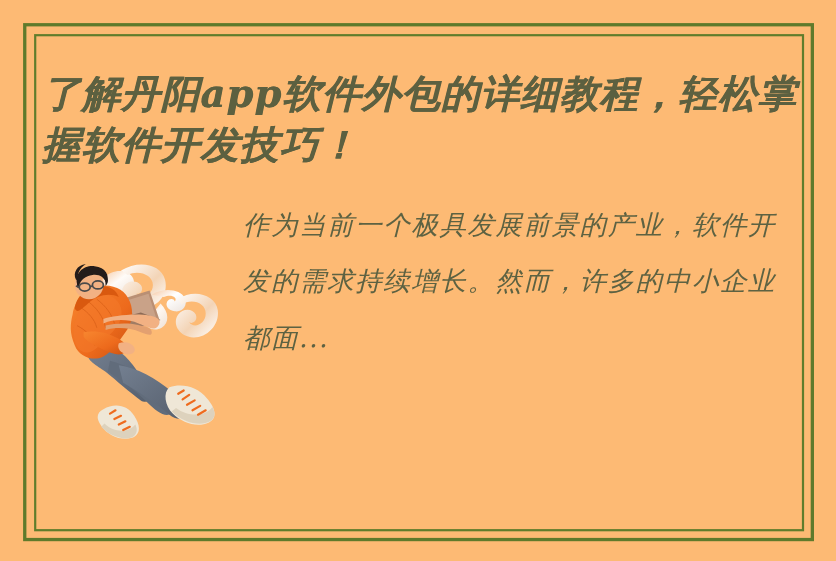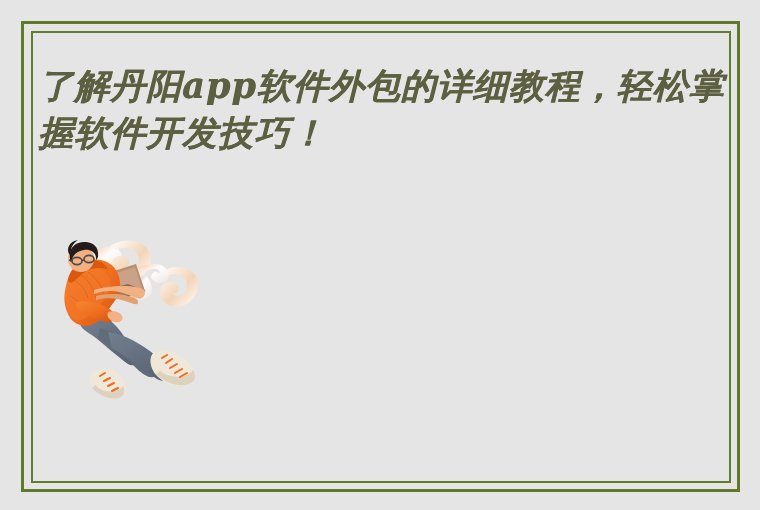--- a/index.html
+++ b/index.html
@@ -10,21 +10,21 @@
     width: 760px;
     height: 510px;
     overflow: hidden;
     font-family: "DejaVu Sans", sans-serif;
   }
 
   #card {
     position: relative;
     width: 760px;
     height: 510px;
-    background: #e5e5e5;
+    background: #fdba74;
     box-sizing: border-box;
   }
 
   
   .frame-outer {
     position: absolute;
     left: 21px;
     top: 21px;
     width: 719px;
     height: 471px;
@@ -88,20 +88,21 @@
 </head>
 <body>
 
 <div id="card">
 
   <div class="frame-outer"></div>
   <div class="frame-inner"></div>
 
   <div id="headline">了解丹阳app软件外包的详细教程，轻松掌握软件开发技巧！</div>
 
+  <div id="excerpt">作为当前一个极具发展前景的产业，软件开发的需求持续增长。然而，许多的中小企业都面...</div>
 
   <div id="illustration">
     <svg viewBox="0 0 160 172" xmlns="http://www.w3.org/2000/svg">
       <defs>
         <linearGradient id="ribA" x1="0" y1="0" x2="1" y2="1">
           <stop offset="0%" stop-color="#f6c9a4"></stop>
           <stop offset="45%" stop-color="#ffffff"></stop>
           <stop offset="100%" stop-color="#ece4de"></stop>
         </linearGradient>
         <linearGradient id="ribB" x1="0" y1="0" x2="1" y2="1">

